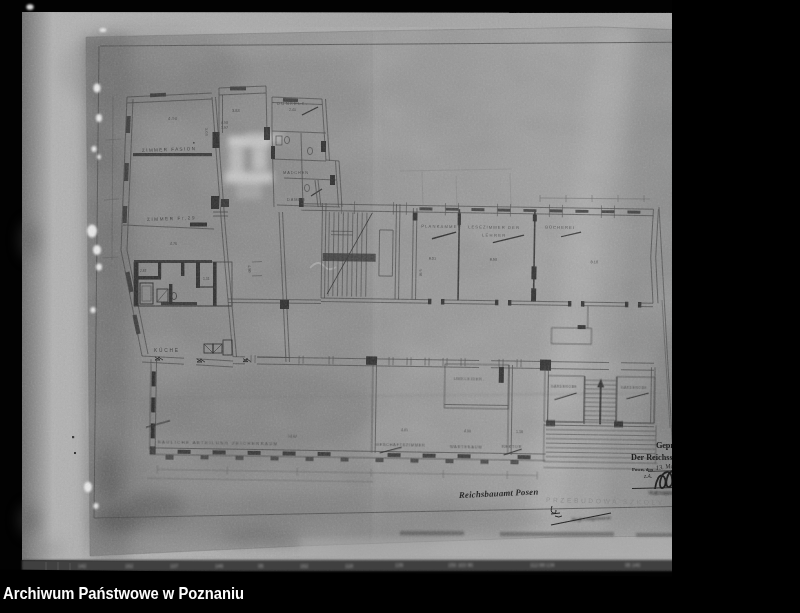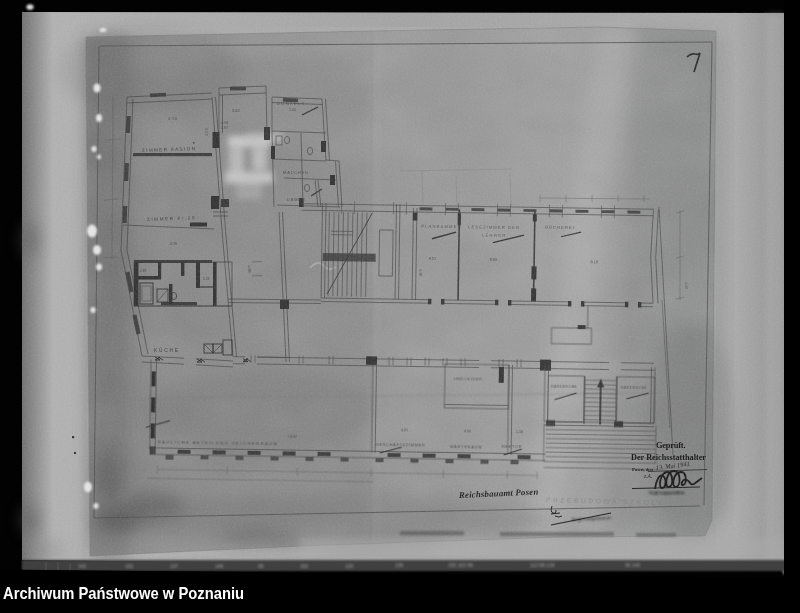--- a/index.html
+++ b/index.html
@@ -1,16 +1,16 @@
 <!DOCTYPE html>
 <html><head>
 <meta charset="utf-8">
 <style>
   html,body{margin:0;padding:0;background:#000;}
-  #stage{position:relative;width:784px;height:613px;background:#000;overflow:hidden;font-family:"Liberation Sans",sans-serif;}
+  #stage{position:relative;width:672px;height:613px;background:#000;overflow:hidden;font-family:"Liberation Sans",sans-serif;}
   svg{display:block;}
 </style>
 </head>
 <body>
 <div id="stage">
 <svg width="800" height="613" viewBox="0 0 800 613">
 <defs>
   <filter id="soft1" x="-50%" y="-50%" width="200%" height="200%">
           <feGaussianBlur stdDeviation="3"></feGaussianBlur>
         </filter>

